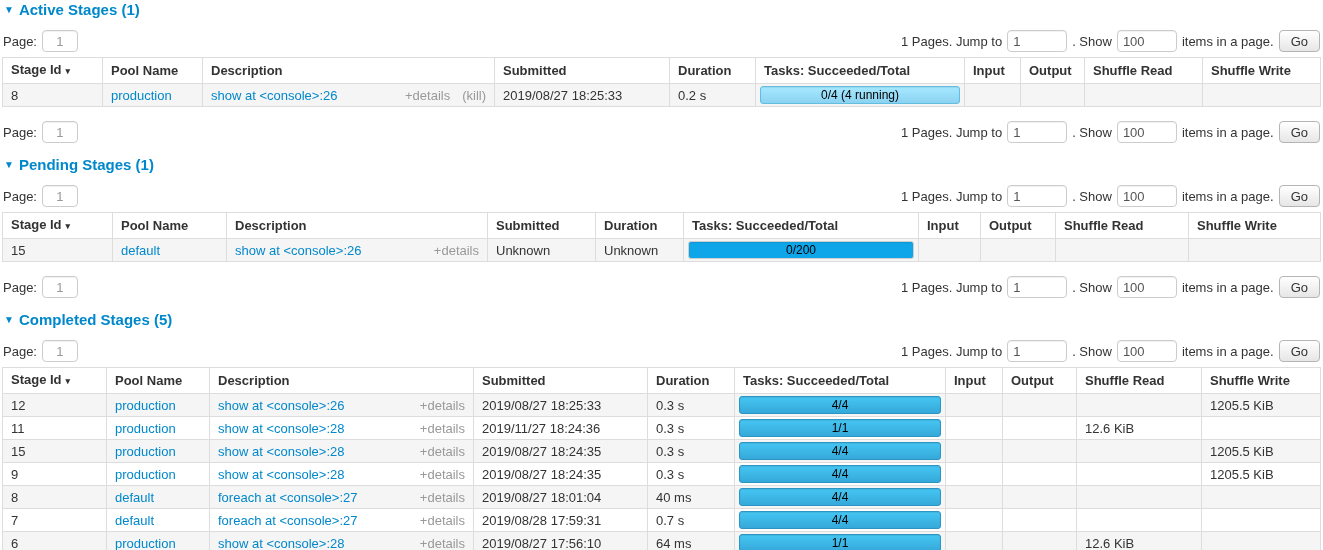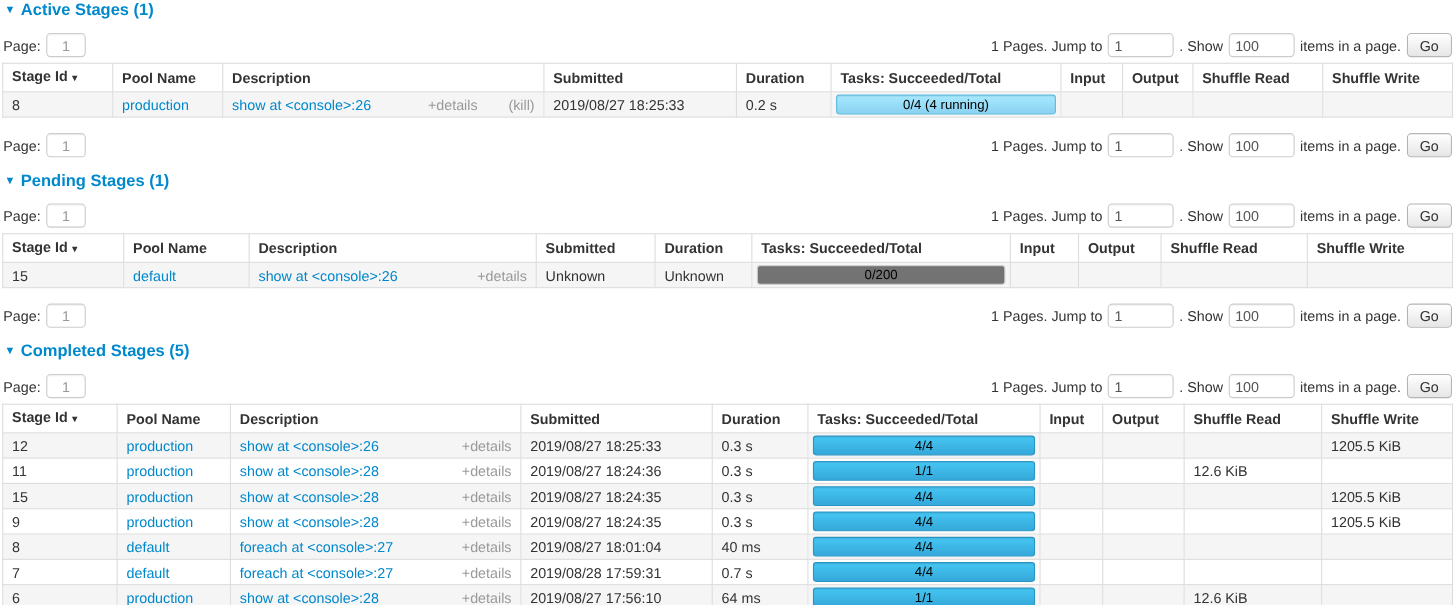--- a/index.html
+++ b/index.html
@@ -52,26 +52,26 @@
     overflow:hidden;white-space:nowrap;
   }
   th{font-weight:bold;color:#333;background:#fff;padding-top:4px;padding-bottom:4px;}
   tbody tr:nth-child(odd){background:#f5f5f5;}
   tbody tr:nth-child(even){background:#fff;}
   .sort-arrow{font-size:9px;color:#333;margin-left:4px;}
 
   a.lnk{color:#0088cc;text-decoration:none;}
   a.muted{color:#999;text-decoration:none;}
   .desc-wrap{display:flex;justify-content:space-between;align-items:center;}
-  .desc-meta{display:flex;gap:28px;margin-left:18px;flex-shrink:0;}
+  .desc-meta{display:flex;gap:12px;margin-left:18px;flex-shrink:0;}
 
   td.tasks-td{padding:2px 4px;}
   .progress{
     height:16px;line-height:16px;border-radius:3px;
-    border:1px solid #cfcfcf;background:#737373;
+    border:1px solid #cfcfcf;background:#0ea5e9;
     text-align:center;font-size:12px;color:#000;
     box-shadow:inset 0 1px 1px rgba(0,0,0,.08);
   }
   .progress.kind-running{background:linear-gradient(to bottom,#a6e9ff,#8bd2f1);border-color:#62bde0;}
   .progress.kind-done{background:linear-gradient(to bottom,#45c6f3,#35a8da);border-color:#2d95c2;}
 </style>
 </head>
 <body>
 
 <div class="wrap">
@@ -329,21 +329,21 @@
             <td>11</td>
             <td><a class="lnk" href="#">production</a></td>
             <td>
               <div class="desc-wrap">
                 <a class="lnk" href="#">show at &lt;console&gt;:28</a>
                 <span class="desc-meta">
                   <a class="muted" href="#">+details</a>
                 </span>
               </div>
             </td>
-            <td>2019/08/27 18:24:36</td>
+            <td>2019/11/27 18:24:36</td>
             <td>0.3 s</td>
             <td class="tasks-td">
               <div class="progress kind-done"><span class="bar-label">1/1</span></div>
             </td>
             <td></td>
             <td></td>
             <td>12.6 KiB</td>
             <td></td>
           </tr>
           <tr>

